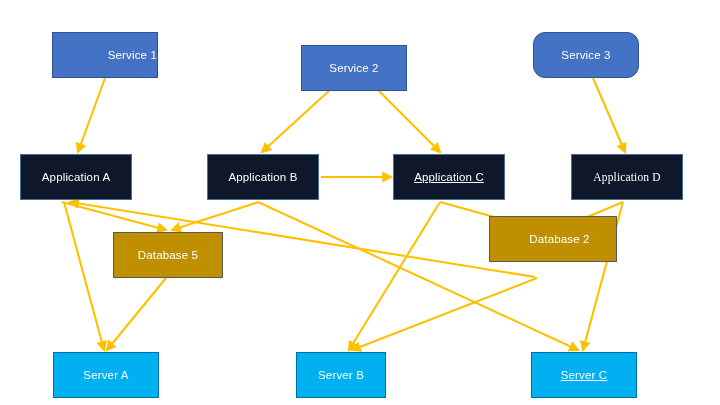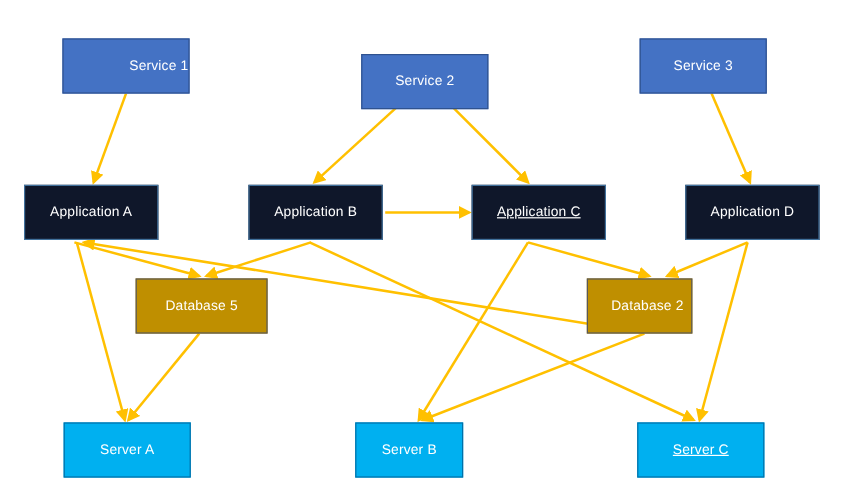--- a/index.html
+++ b/index.html
@@ -91,39 +91,39 @@
       </g>
   </svg>
 
   <div id="nodes-layer">
       <div class="node service" style="left: 52px; top: 32px; width: 106px; height: 46px; justify-content: flex-end;">
         <span class="node-label">Service 1</span>
       </div>
       <div class="node service" style="left: 301px; top: 45px; width: 106px; height: 46px; justify-content: center;">
         <span class="node-label">Service 2</span>
       </div>
-      <div class="node service" style="left: 533px; top: 32px; width: 106px; height: 46px;">
+      <div class="node service" style="left: 533px; top: 32px; width: 106px; height: 46px; border-radius: 12px;">
         <span class="node-label">Service 3</span>
       </div>
       <div class="node application" style="left: 20px; top: 154px; width: 112px; height: 46px;">
         <span class="node-label">Application A</span>
       </div>
       <div class="node application" style="left: 207px; top: 154px; width: 112px; height: 46px;">
         <span class="node-label">Application B</span>
       </div>
       <div class="node application" style="left: 393px; top: 154px; width: 112px; height: 46px; text-decoration: underline;">
         <span class="node-label">Application C</span>
       </div>
-      <div class="node application" style="left: 571px; top: 154px; width: 112px; height: 46px;">
+      <div class="node application" style="left: 571px; top: 154px; width: 112px; height: 46px; font-family: Liberation Serif, serif;">
         <span class="node-label">Application D</span>
       </div>
       <div class="node database" style="left: 113px; top: 232px; width: 110px; height: 46px;">
         <span class="node-label">Database 5</span>
       </div>
-      <div class="node database" style="left: 489px; top: 232px; width: 88px; height: 46px; padding-left: 13px;">
+      <div class="node database" style="left: 489px; top: 216px; width: 128px; height: 46px; padding-left: 13px;">
         <span class="node-label">Database 2</span>
       </div>
       <div class="node server" style="left: 53px; top: 352px; width: 106px; height: 46px;">
         <span class="node-label">Server A</span>
       </div>
       <div class="node server" style="left: 296px; top: 352px; width: 90px; height: 46px;">
         <span class="node-label">Server B</span>
       </div>
       <div class="node server" style="left: 531px; top: 352px; width: 106px; height: 46px; text-decoration: underline;">
         <span class="node-label">Server C</span>

